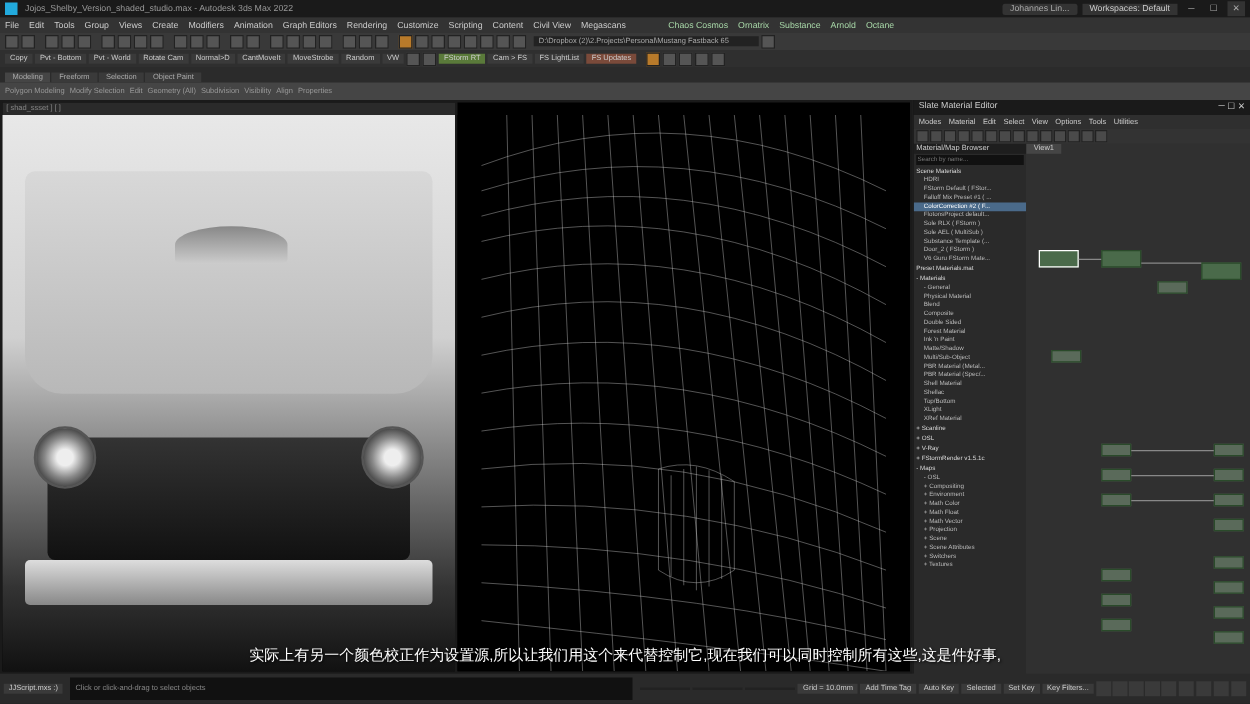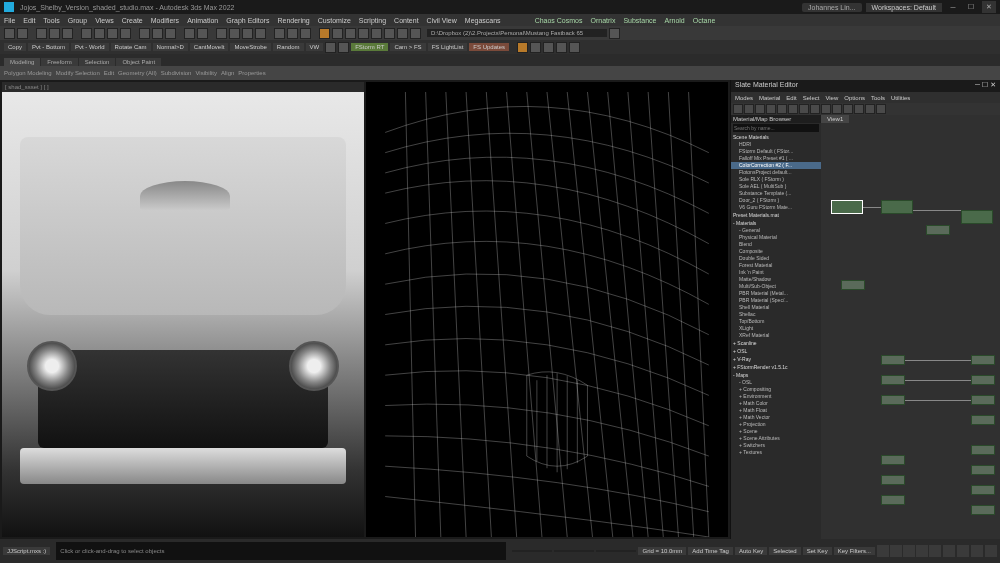--- a/index.html
+++ b/index.html
@@ -393,20 +393,21 @@
         <div class="wire" style="left:92px;top:95px;width:48px"></div>
         <div class="wire" style="left:84px;top:245px;width:66px"></div>
         <div class="wire" style="left:84px;top:265px;width:66px"></div>
         <div class="wire" style="left:84px;top:285px;width:66px"></div>
       </div>
     </div>
   </div>
 </div>
 
 <div class="subs">
+  <div class="sub-zh">实际上有另一个颜色校正作为设置源,所以让我们用这个来代替控制它,现在我们可以同时控制所有这些,这是件好事,</div>
 </div>
 
 <div class="statusbar">
   <div class="sb-left">
     <span class="sb-chip">JJScript.mxs :)</span>
   </div>
   <div class="sb-sel">Click or click-and-drag to select objects</div>
   <div class="sb-right">
     <span class="sb-coord"></span>
     <span class="sb-coord"></span>

